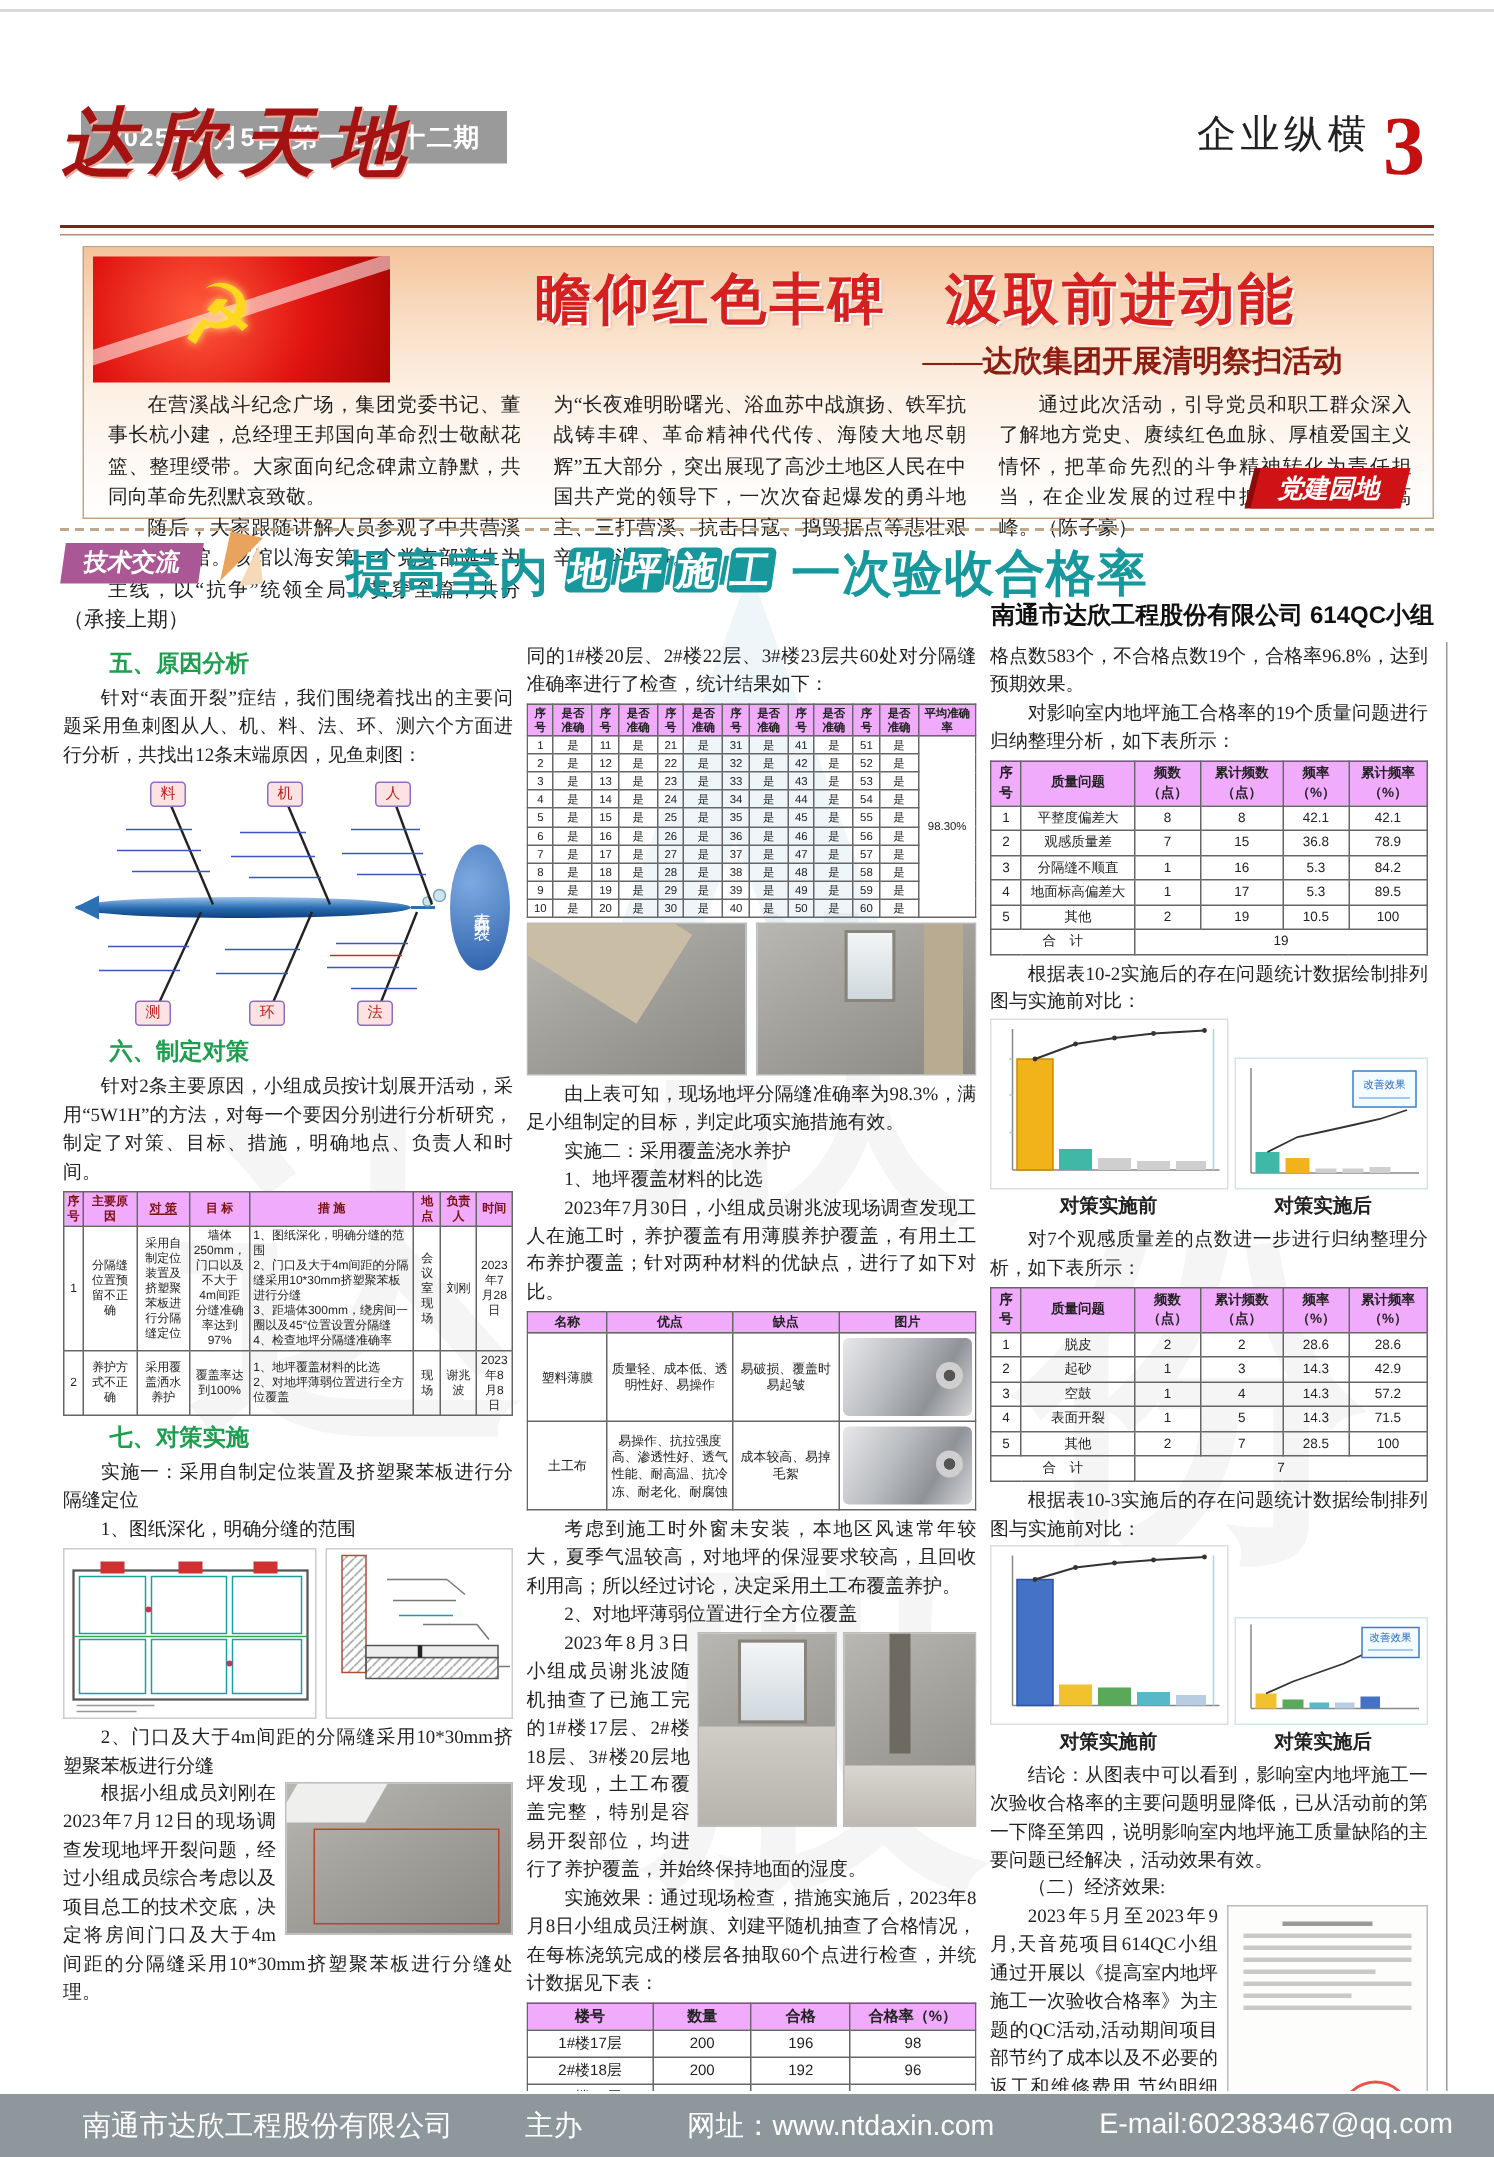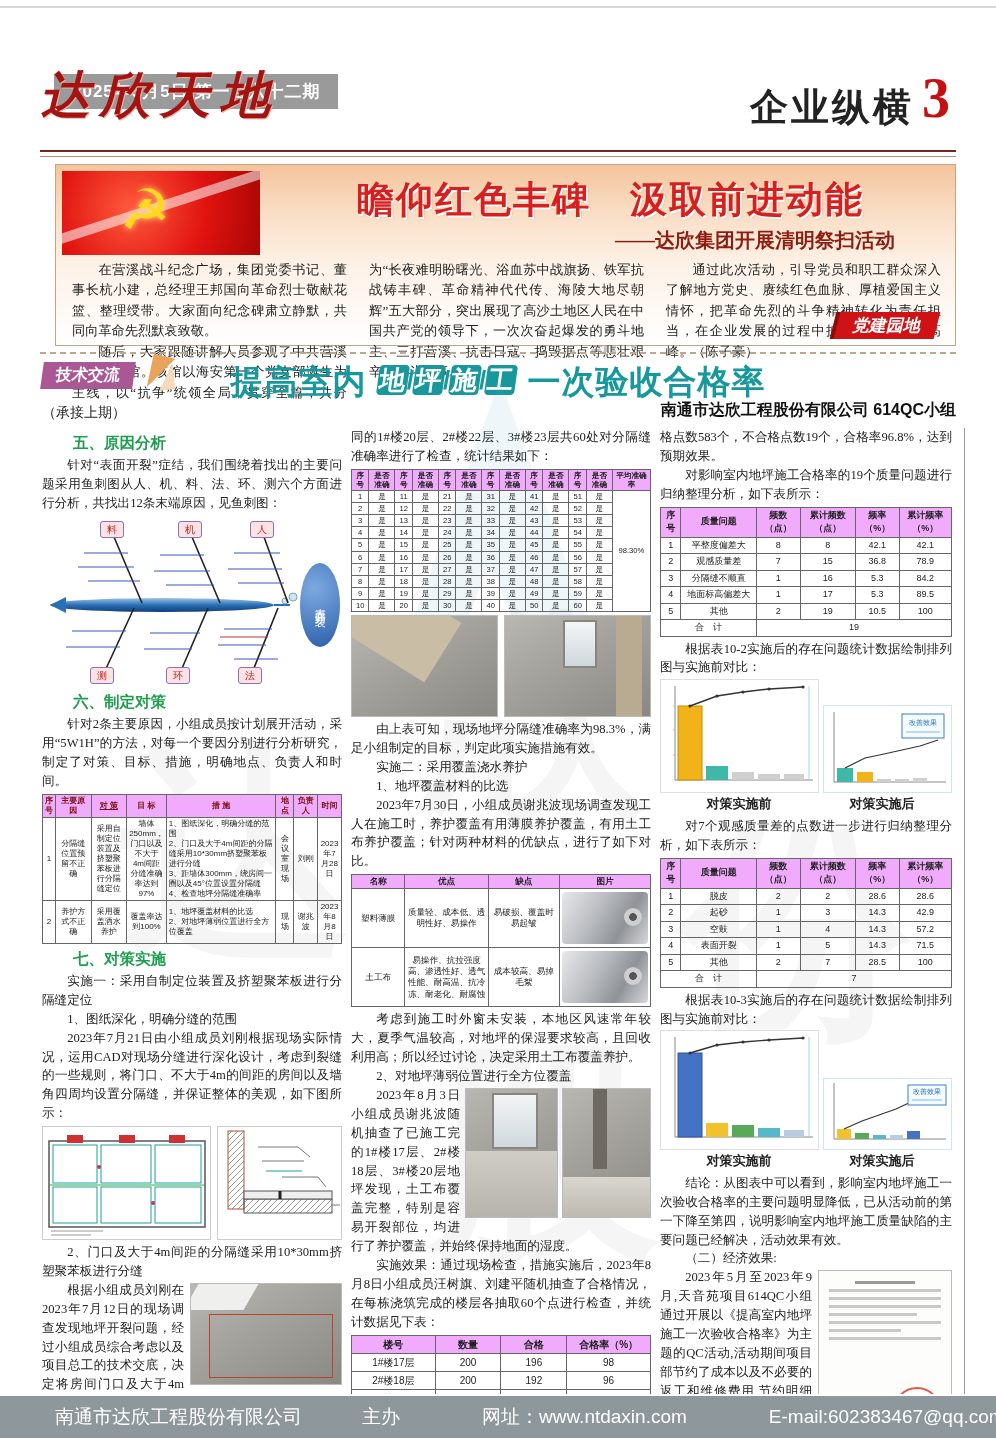--- a/index.html
+++ b/index.html
@@ -8,21 +8,21 @@
   .topline{position:absolute;top:6px;left:0;width:100%;height:2px;background:#d8d8d8;}
   
   .hdr{position:absolute;top:62px;left:40px;right:40px;height:78px;}
   .datebox{position:absolute;left:14px;top:12px;background:#9a9a9a;color:#fff;
            font-family:"Liberation Sans",sans-serif;font-size:17px;font-weight:bold;
            padding:6px 18px;letter-spacing:1px;}
   .masthead{position:absolute;left:0;right:0;top:0;text-align:left;color:#a51212;
             font-size:50px;font-weight:bold;font-style:italic;letter-spacing:10px;
             font-family:"Liberation Serif",serif;text-shadow:1px 1px 0 #e8b0a0;}
   .secwrap{position:absolute;right:6px;top:10px;display:flex;align-items:flex-start;gap:8px;}
-  .secname{font-size:38px;font-weight:bold;letter-spacing:3px;margin-top:10px;}
+  .secname{font-size:26px;font-weight:normal;letter-spacing:3px;}
   .pageno{font-size:56px;line-height:52px;font-weight:bold;color:#c41010;font-family:"Liberation Serif",serif;}
   .hrule{position:absolute;top:150px;left:40px;right:40px;height:4px;
          border-top:2px solid #7a241a;border-bottom:1px solid #b98a77;}
   
   .toparticle{position:absolute;top:164px;left:55px;right:40px;height:180px;
       border:1px solid #c7a384;
       background:linear-gradient(180deg,#f4c49c 0,#f9ddc4 26%,#fdf1e6 55%,#ffffff 100%);}
   .emblem{position:absolute;left:6px;top:6px;width:198px;height:84px;
       background:radial-gradient(circle at 35% 45%,#ff5a3c 0,#e01310 55%,#a80604 100%);
       overflow:hidden;}
@@ -88,21 +88,21 @@
   .roll{width:86px;height:52px;margin:2px auto;background:linear-gradient(120deg,#e8e8ea 0,#b9bcc0 40%,#8f9398 70%,#d8d8da 100%);border-radius:4px;position:relative;}
   .roll:after{content:"";position:absolute;right:6px;top:16px;width:18px;height:18px;border-radius:50%;
       background:radial-gradient(circle,#555 0 28%,#cfcfcf 32% 100%);}
   
   .wm{position:absolute;z-index:1;color:rgba(120,120,120,.07);font-weight:bold;
       font-family:"Liberation Sans",sans-serif;pointer-events:none;}
   .tri{position:absolute;z-index:1;width:0;height:0;pointer-events:none;}
   
   .pfooter{position:absolute;left:0;right:0;bottom:0;height:42px;background:#8e979c;color:#fff;
       font-family:"Liberation Sans",sans-serif;font-size:19px;display:flex;align-items:center;
-      padding:0 55px;gap:12px;z-index:3;}
+      padding:0 55px;gap:0;z-index:3;}
   .pfooter span{white-space:nowrap;}
   .certificate{float:right;width:132px;height:178px;border:1px solid #bbb;background:#fdfdfb;
       margin:2px 0 2px 6px;position:relative;font-family:"Liberation Sans",sans-serif;}
   .cert-line{height:3px;background:#c9c9c9;margin:5px 10px 0;}
   .stamp{position:absolute;right:10px;bottom:14px;width:44px;height:44px;border:2px solid #e03a2e;
       border-radius:50%;color:#e03a2e;text-align:center;line-height:42px;font-size:18px;opacity:.85;}
 </style>
 </head>
 <body>
 
@@ -250,21 +250,20 @@
             <td>现场</td>
             <td>谢兆波</td>
             <td>2023年8月8日</td>
           </tr>
         </tbody>
       </table>
 
     <div class="gh">七、对策实施</div>
     <p class="p">实施一：采用自制定位装置及挤塑聚苯板进行分隔缝定位</p>
     <p class="p">1、图纸深化，明确分缝的范围</p>
-    <p class="p">2023年7月21日由小组成员刘刚根据现场实际情况，运用CAD对现场分缝进行深化设计，考虑到裂缝的一些规则，将门口、不大于4m的间距的房间以及墙角四周均设置分隔缝，并保证整体的美观，如下图所示：</p>
 
     <div class="row">
       <svg width="168" height="112" style="border:1px solid #ccc;background:#fff;">
         <rect x="6" y="14" width="156" height="86" fill="none" stroke="#555" stroke-width="1.5"></rect>
         <g stroke="#18a0a0" fill="none">
           <rect x="10" y="18" width="44" height="38"></rect>
             <rect x="58" y="18" width="50" height="38"></rect>
             <rect x="112" y="18" width="46" height="38"></rect>
           <rect x="10" y="60" width="44" height="36"></rect>
             <rect x="58" y="60" width="50" height="36"></rect>

